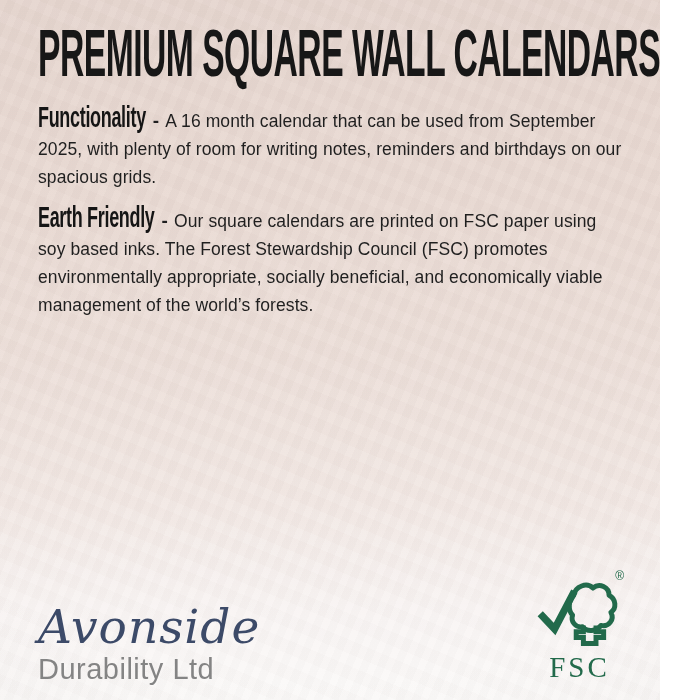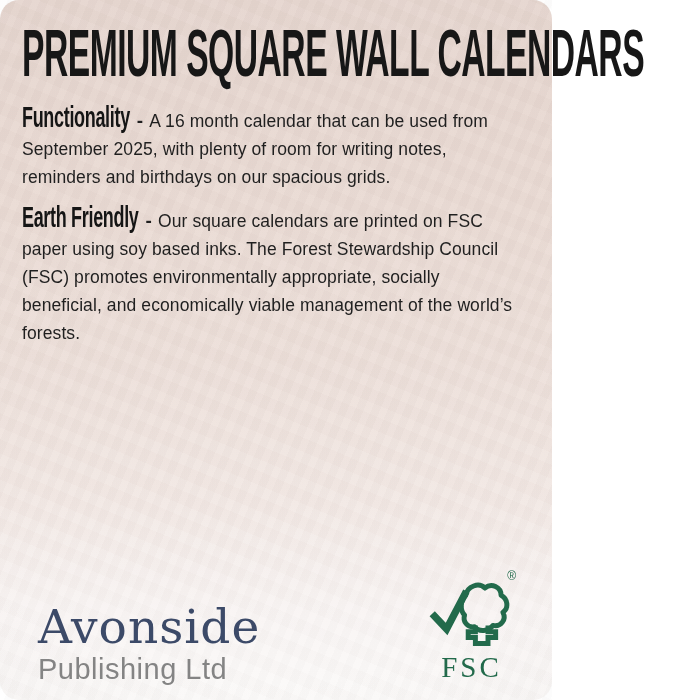--- a/index.html
+++ b/index.html
@@ -3,27 +3,26 @@
 <meta charset="utf-8">
 <style>
   html, body { margin: 0; padding: 0; }
   body {
     width: 700px; height: 700px;
     font-family: "Liberation Sans", sans-serif;
     overflow: hidden;
   }
   .page {
     position: relative;
-    width: 552px; height: 700px;
+    width: 660px; height: 700px;
     box-sizing: border-box;
-    padding: 22px 38px 0 22px;
+    padding: 22px 38px 0 38px;
     background:
       radial-gradient(140% 100% at 50% 42%, rgba(255,255,255,0.00) 55%, rgba(140,100,90,0.10) 100%),
       linear-gradient(180deg, #e5d5ce 0%, #e9dad3 30%, #ecdfd9 52%, #f2e8e4 72%, #f9f5f4 88%, #fbfaf9 100%);
-    border-radius: 19px;
   }
   
   .page::before {
     content: "";
     position: absolute; inset: 0; pointer-events: none;
     background:
       repeating-linear-gradient(113deg, rgba(255,255,255,0.045) 0 7px, rgba(0,0,0,0.012) 7px 15px),
       repeating-linear-gradient(23deg, rgba(255,255,255,0.03) 0 11px, rgba(120,90,80,0.015) 11px 24px);
   }
   .content { position: relative; }
@@ -62,20 +61,21 @@
 
   .footer {
     position: absolute;
     left: 38px; right: 34px; bottom: 16px;
     display: flex;
     justify-content: space-between;
     align-items: flex-end;
   }
   .brand-name {
     font-family: "DejaVu Serif", serif;
+    font-style: italic;
     font-size: 47px;
     line-height: 1.05;
     color: #3c4a68;
     letter-spacing: 1px;
   }
   .brand-subtitle {
     font-size: 29px;
     line-height: 1.05;
     color: #848484;
     letter-spacing: 0.5px;
@@ -124,21 +124,21 @@
     <p class="section">
       <span class="feature-heading" style="display: inline-block; transform-origin: 0px 50%; transform: scaleX(0.62); margin-right: -71.44px;">Earth Friendly</span><span class="dash">-</span><span class="feature-body">Our square calendars are printed on FSC paper using soy based inks. The Forest Stewardship Council (FSC) promotes environmentally appropriate, socially beneficial, and economically viable management of the world’s forests.</span>
     </p>
 
   </div>
 
   <div class="footer">
 
     <div>
       <div class="brand-name">Avonside</div>
-      <div class="brand-subtitle">Publishing Ltd</div>
+      <div class="brand-subtitle">Durability Ltd</div>
     </div>
 
     <div class="fsc-logo">
       <span class="registered-mark">®</span>
       <svg width="90" height="80" viewBox="0 0 100 88" fill="none" xmlns="http://www.w3.org/2000/svg">
         <path d="M8 47 L24 64 L46 22" stroke="#226a4b" stroke-width="8" fill="none"></path>
         <path d="M45 27 C47 16 60 12 66.5 18.5 C74 12.5 84.5 17.5 84.5 26.5 C92.5 30.5 93 41.5 86.5 45.5 C91 53.5 84 62 75.5 60 C71 67 59.5 67.5 55 61.5 C47.5 63 41.5 55.5 44 48.5 C38.5 43.5 39.5 31.5 45 27 Z" stroke="#226a4b" stroke-width="5.5" fill="none" stroke-linejoin="round"></path>
         <path d="M56 60 L56 67 L48 67 L48 73.5 L56 73.5 L56 80 L70 80 L70 73.5 L78.5 73.5 L78.5 67 L70 67 L70 60" stroke="#226a4b" stroke-width="5.5" fill="none"></path>
       </svg>
       <div class="fsc-label">FSC</div>

